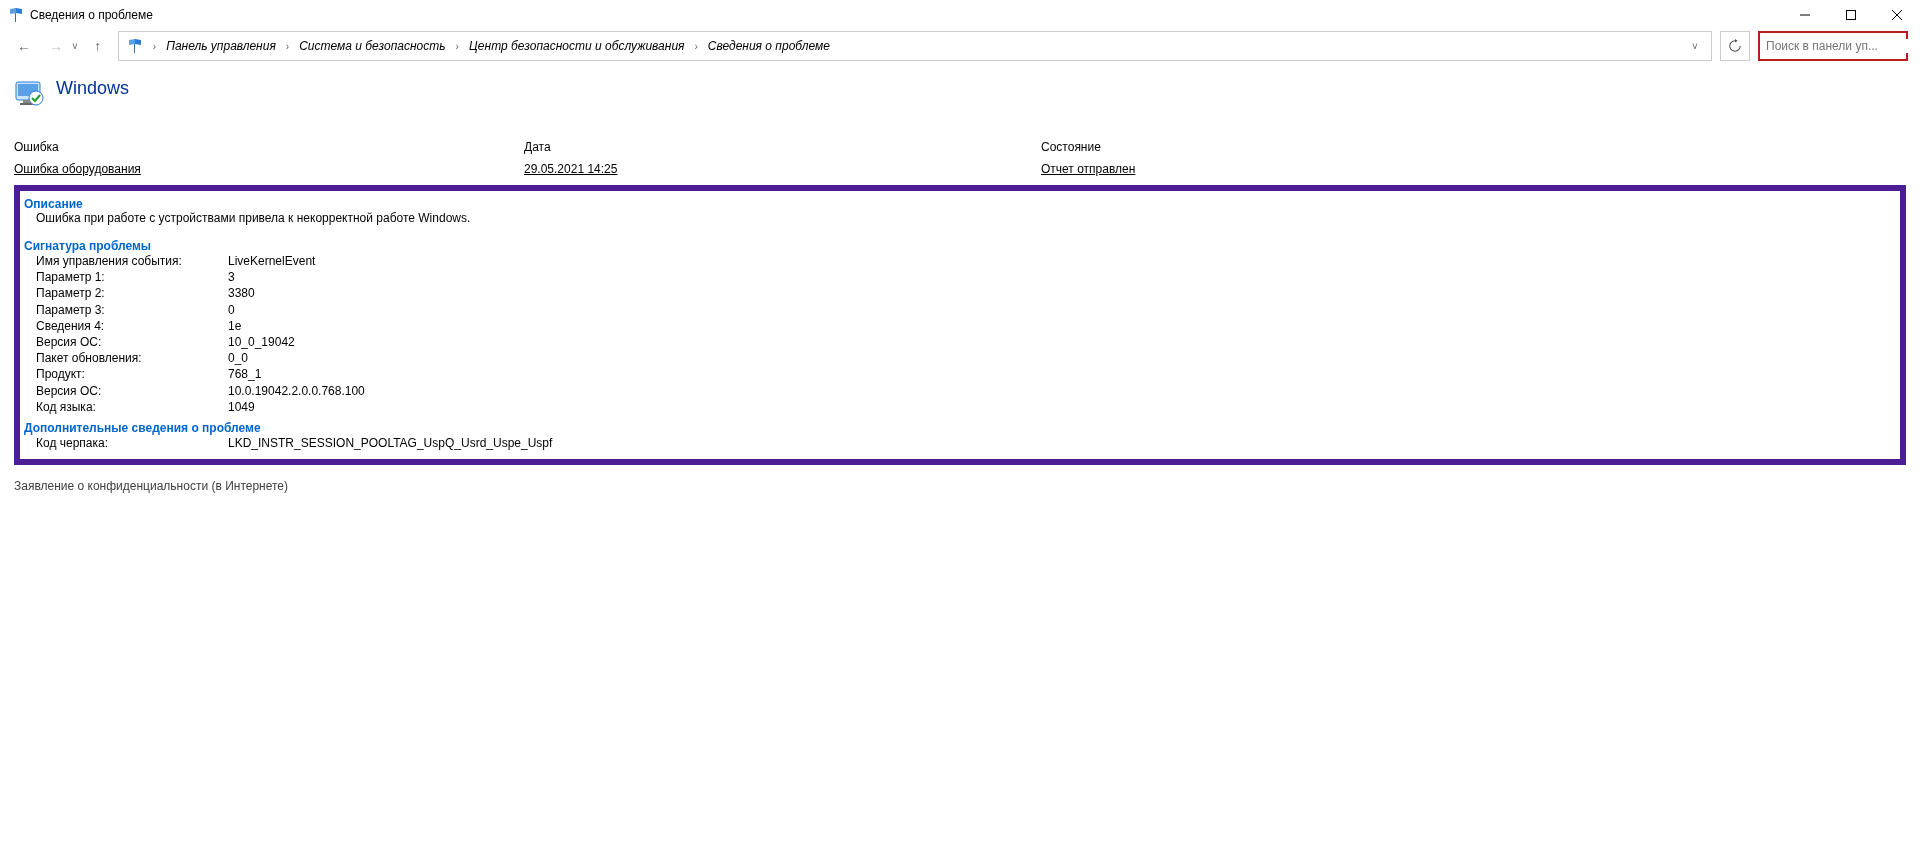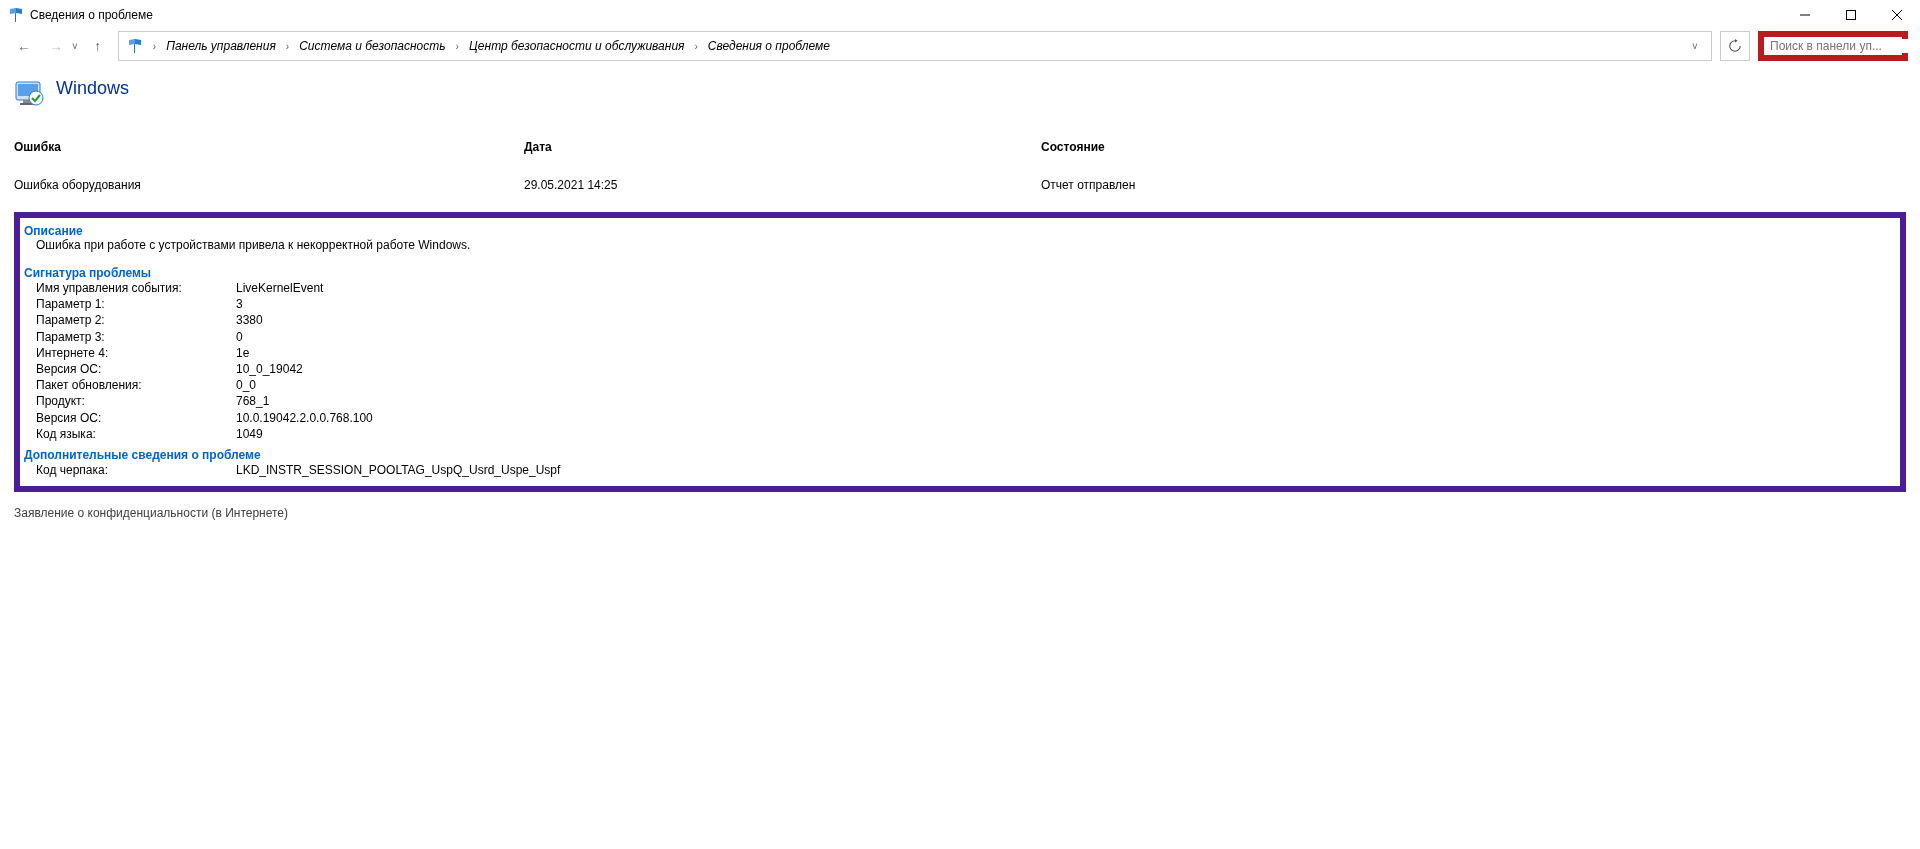--- a/index.html
+++ b/index.html
@@ -88,21 +88,21 @@
   .refresh-btn {
     width: 30px; height: 30px;
     border: 1px solid #cccccc;
     display: flex; align-items: center; justify-content: center;
     font-size: 14px;
     color: #606060;
   }
   .searchbox {
     width: 150px;
     height: 30px;
-    border: 6px solid #b91c1c;
+    border: 2px solid #b91c1c;
     display: flex;
     align-items: center;
     padding: 0 6px;
     gap: 4px;
   }
   .searchbox input {
     border: none;
     outline: none;
     font-size: 12px;
     flex: 1;
@@ -126,25 +126,26 @@
     color: #003399;
     font-weight: 400;
   }
   .columns {
     display: flex;
   }
   .col1 { flex: 0 0 510px; }
   .col2 { flex: 0 0 517px; }
   .col3 { flex: 1; }
   .col-header {
-    font-weight: 700;
-    margin-bottom: 24px;
+    font-weight: 400;
+    margin-bottom: 8px;
   }
   .col-value {
-    margin-bottom: 20px;
+    margin-bottom: 9px;
+    text-decoration: underline;
   }
 
   .details-box {
     border: 6px solid #4c1d95;
     padding: 6px 0 8px 0;
     margin-bottom: 14px;
   }
   .section-hdr {
     color: #0066cc;
     font-weight: 700;
@@ -157,21 +158,20 @@
   .sig-row {
     display: flex;
     padding-left: 16px;
     line-height: 1.35;
   }
   .sig-key {
     width: 192px;
   }
   .sig-val {
     flex: 1;
-    margin-left: 8px;
   }
   .section-hdr.spaced-top { margin-top: 6px; }
 
   .link {
     color: #404040;
     text-decoration: none;
   }
 </style>
 </head>
 <body>
@@ -290,21 +290,21 @@
         </div>
         <div class="sig-row">
           <div class="sig-key">Параметр 2:</div>
           <div class="sig-val">3380</div>
         </div>
         <div class="sig-row">
           <div class="sig-key">Параметр 3:</div>
           <div class="sig-val">0</div>
         </div>
         <div class="sig-row">
-          <div class="sig-key">Интернете 4:</div>
+          <div class="sig-key">Сведения 4:</div>
           <div class="sig-val">1e</div>
         </div>
         <div class="sig-row">
           <div class="sig-key">Версия ОС:</div>
           <div class="sig-val">10_0_19042</div>
         </div>
         <div class="sig-row">
           <div class="sig-key">Пакет обновления:</div>
           <div class="sig-val">0_0</div>
         </div>

